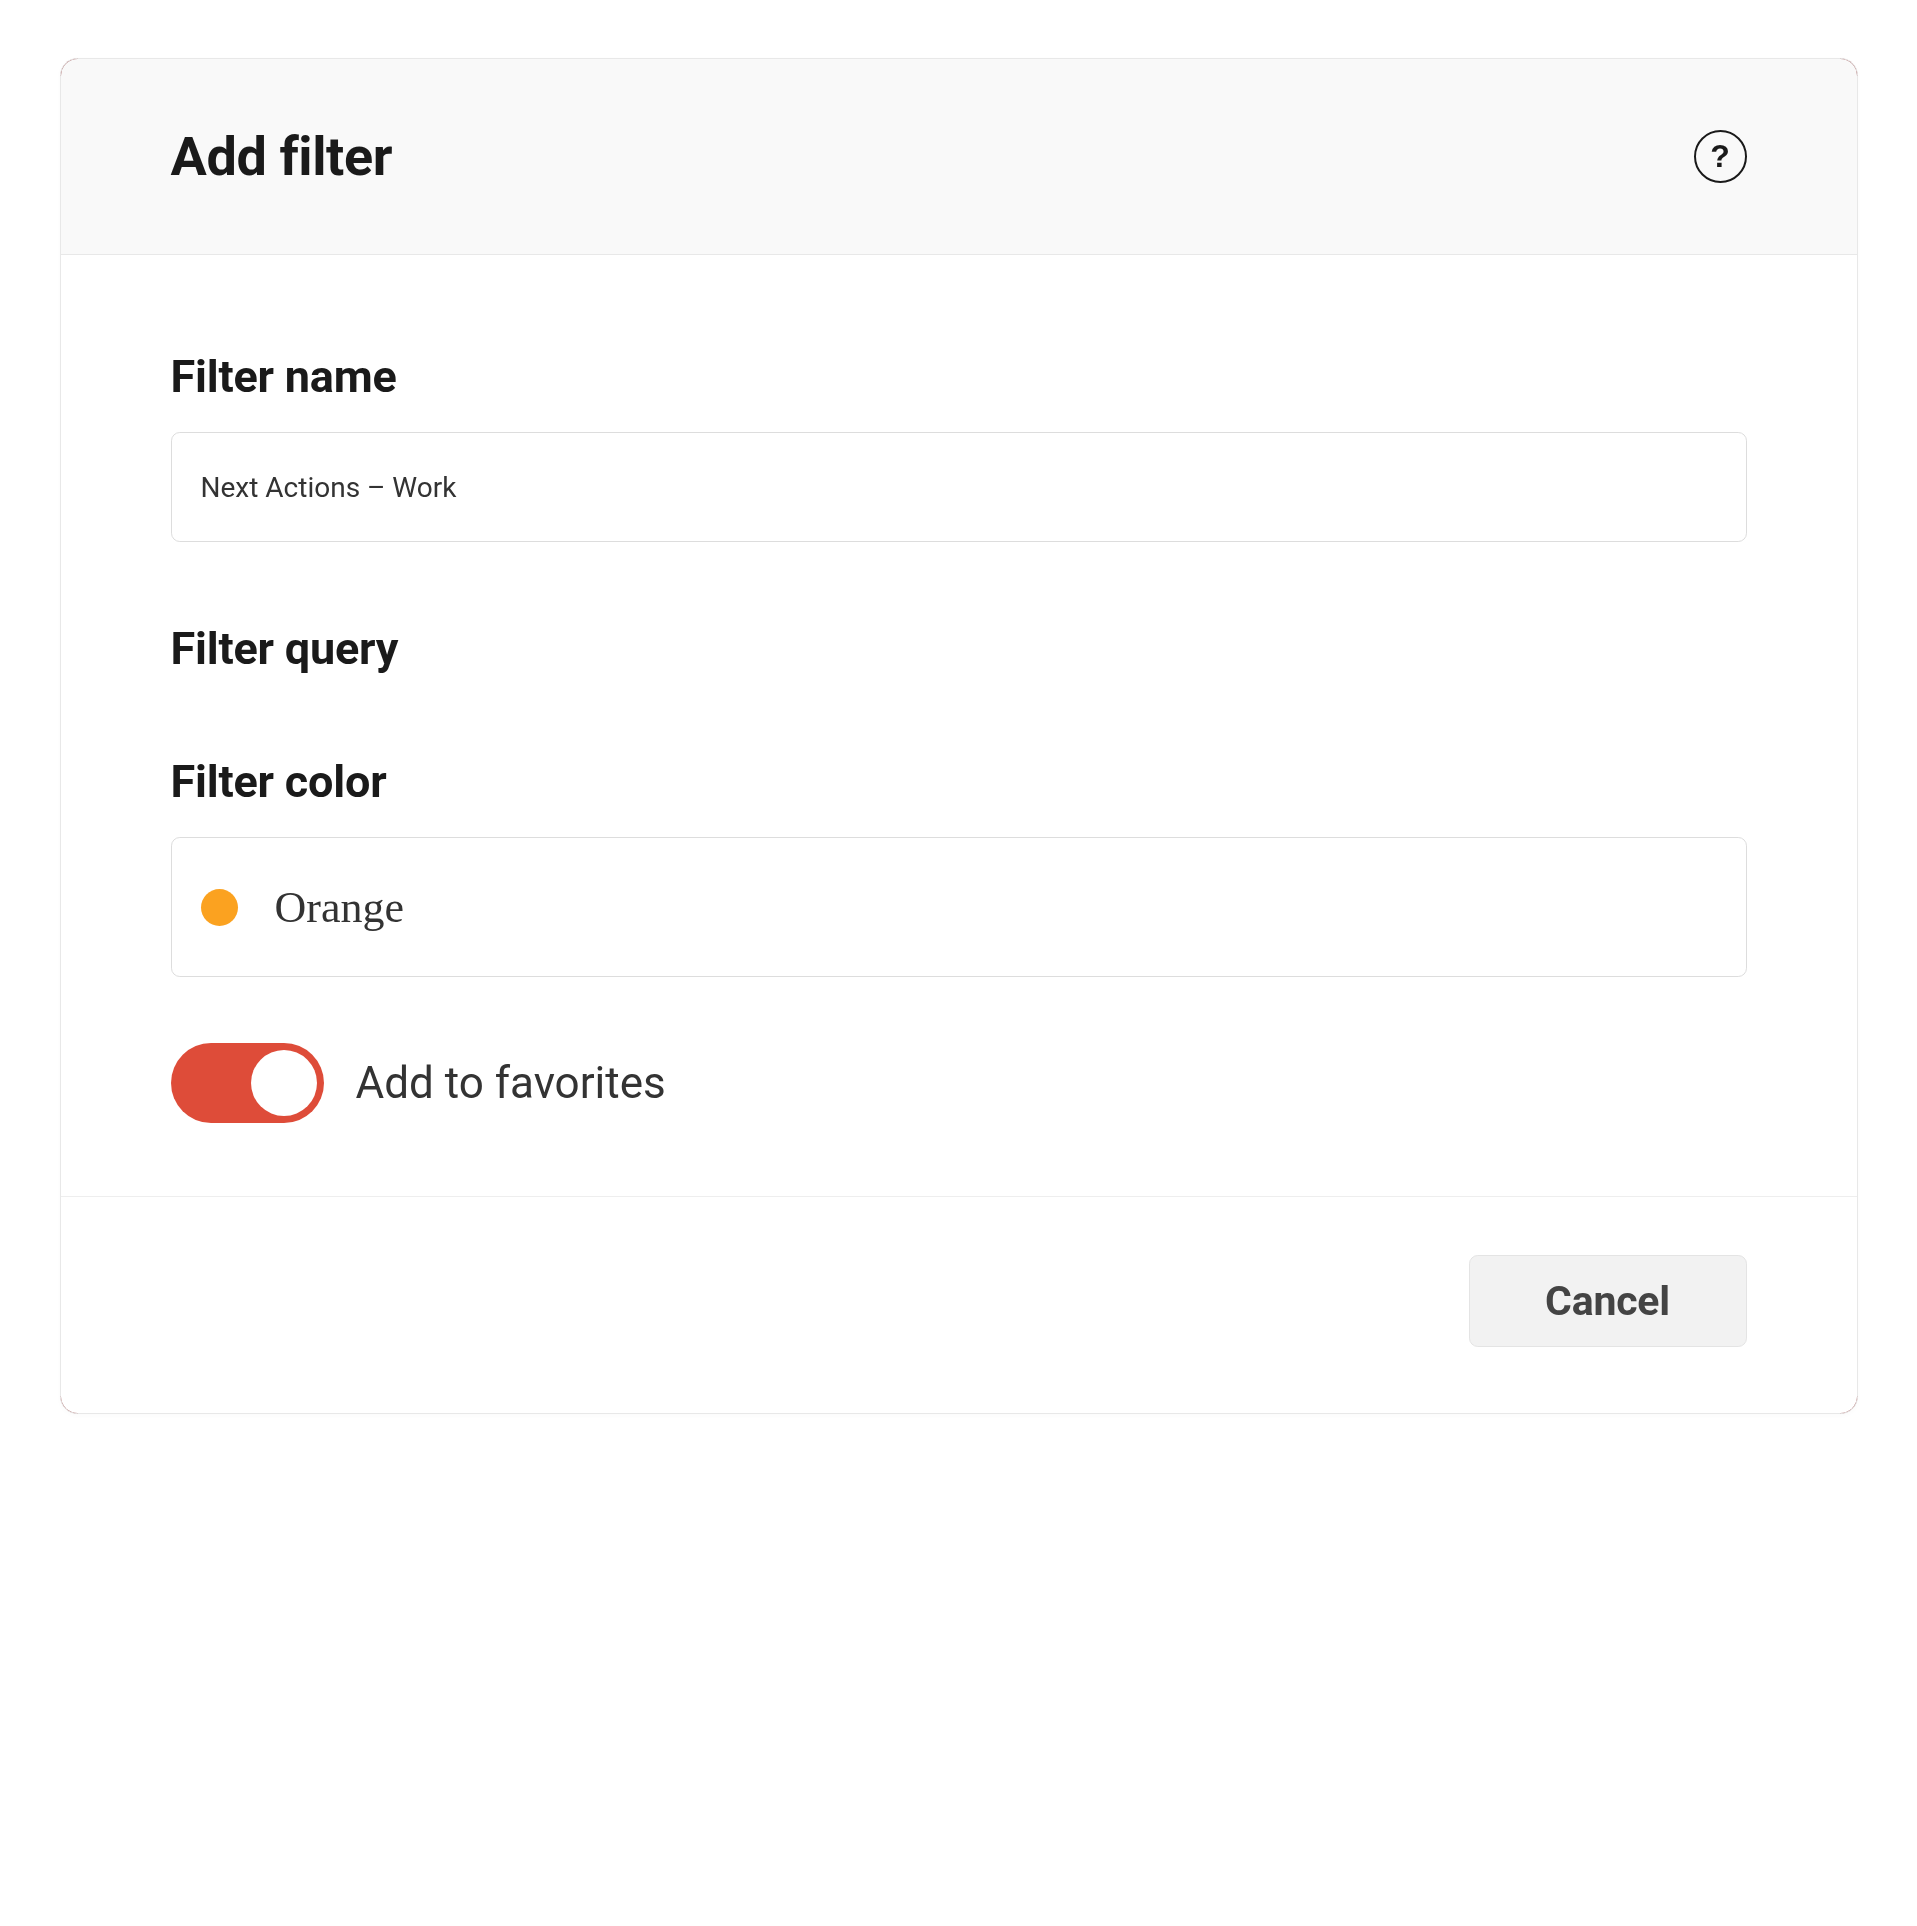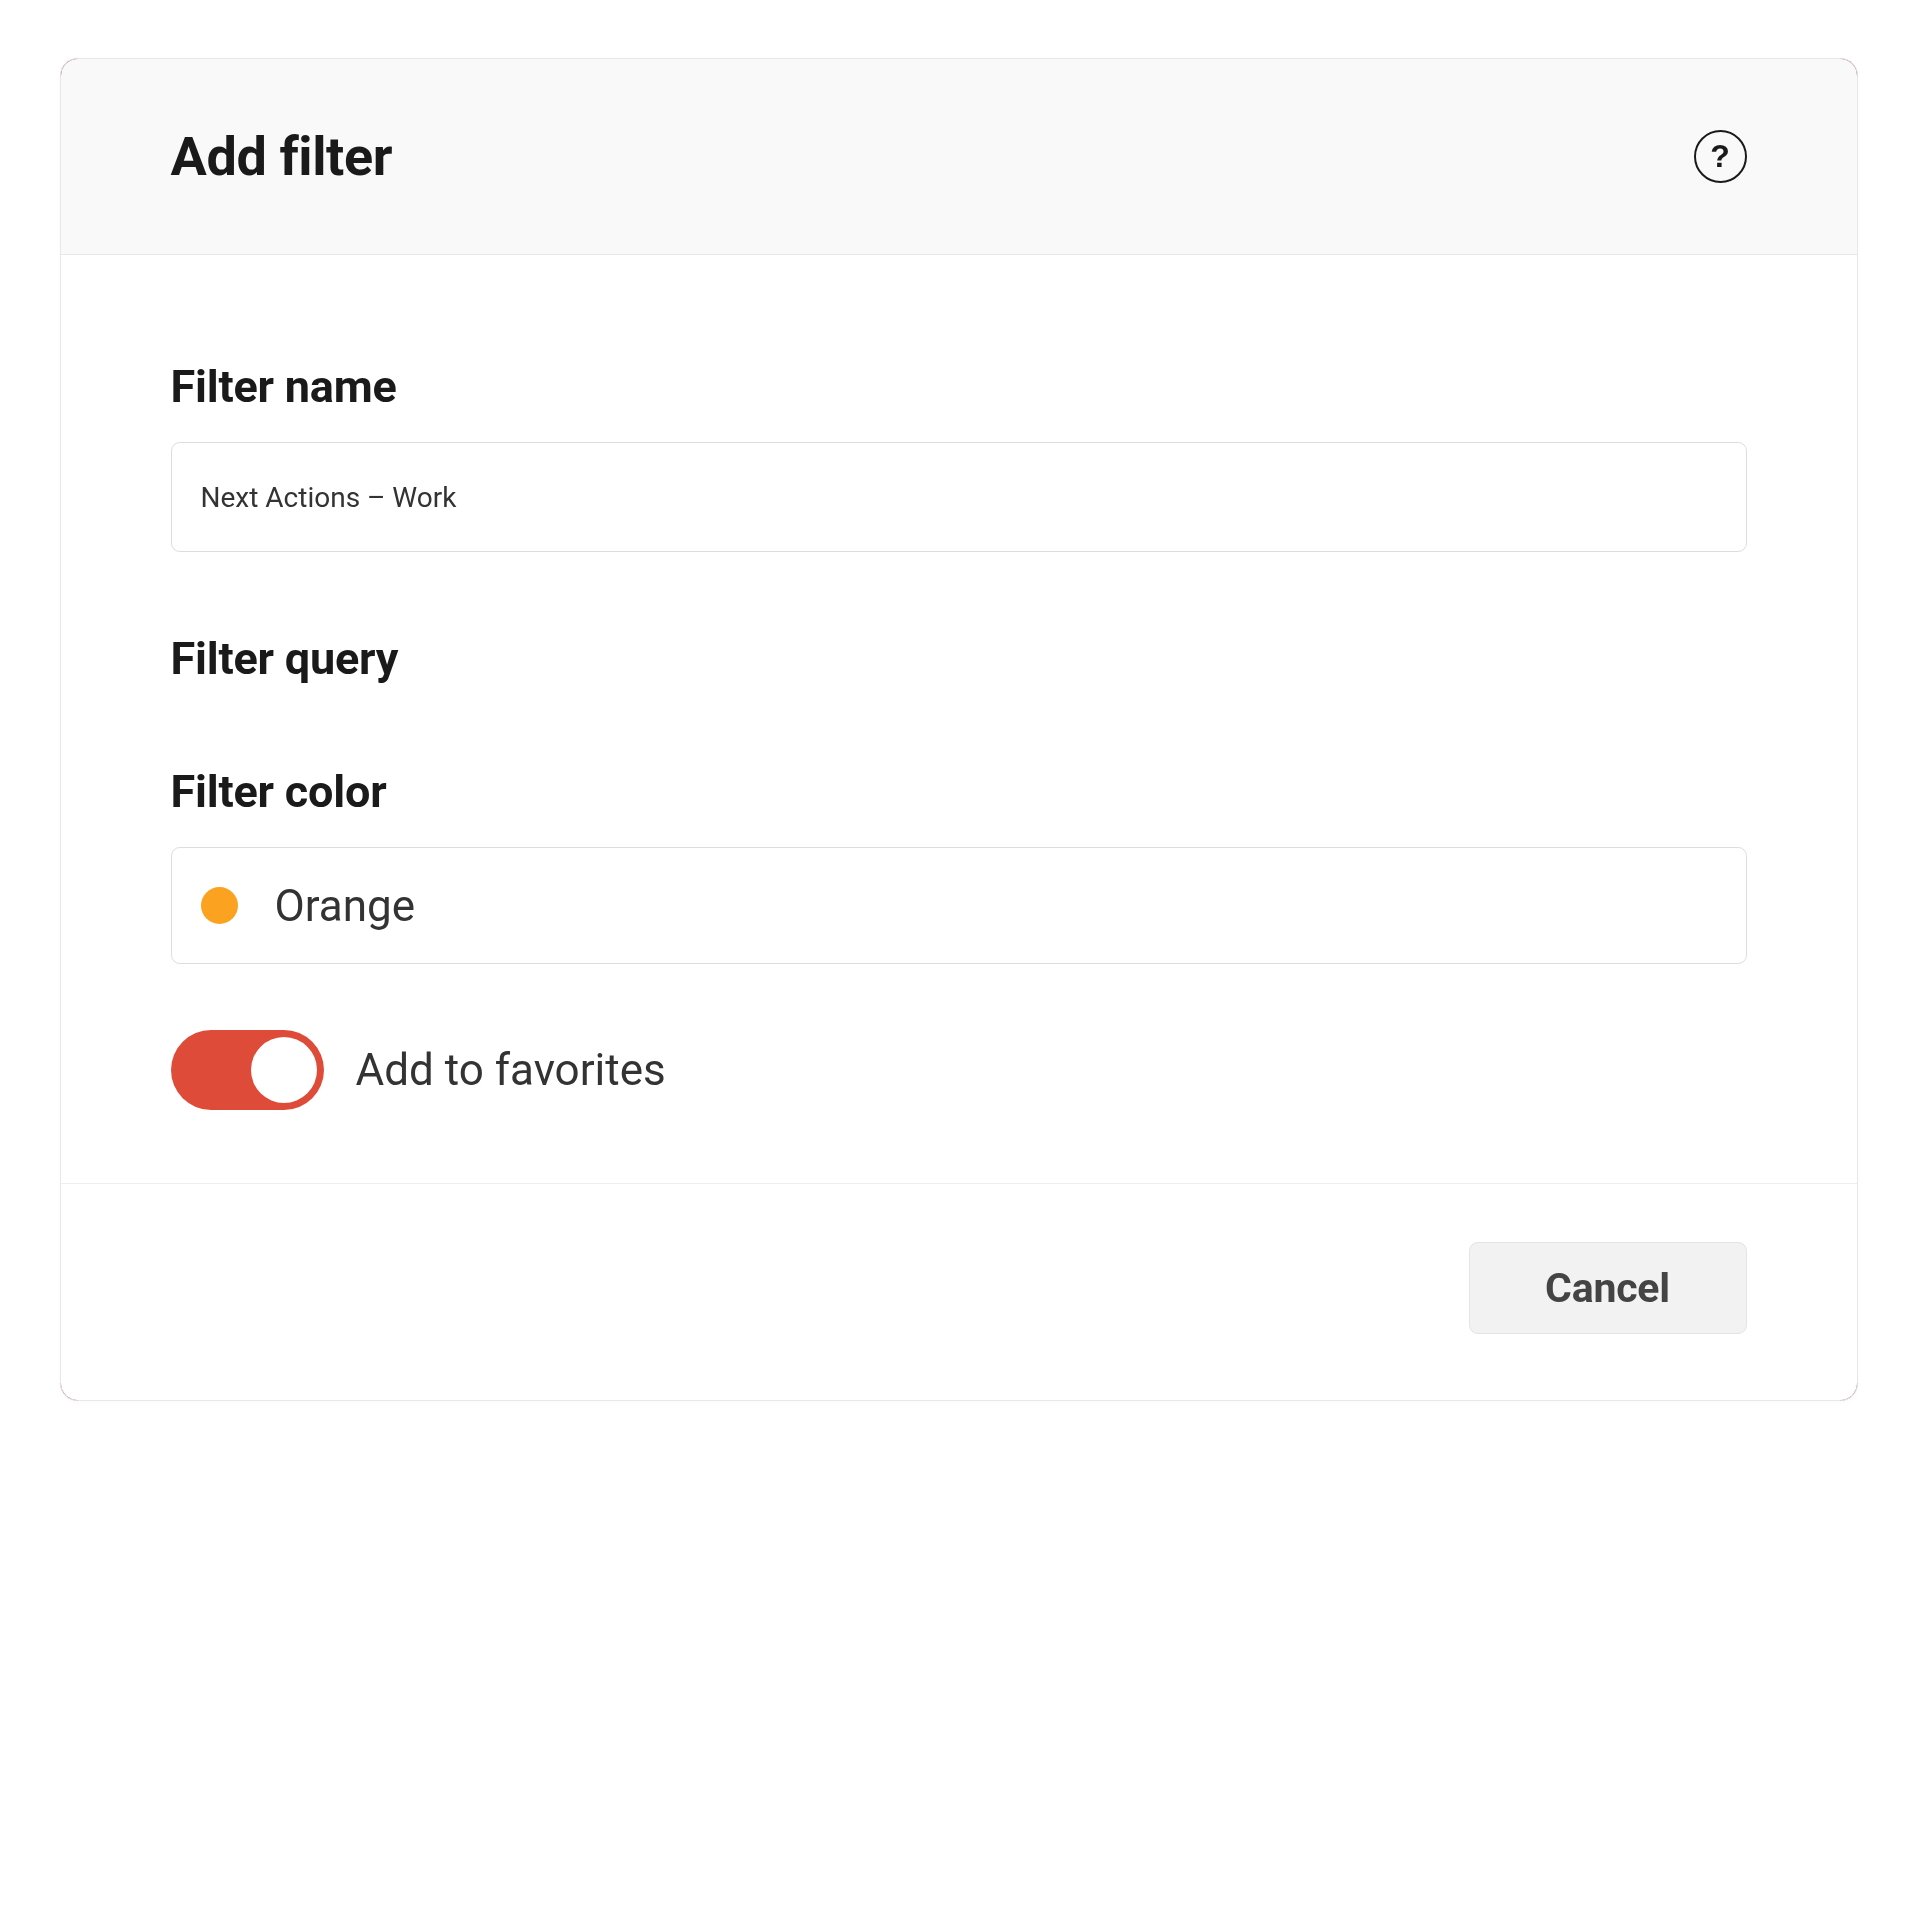--- a/index.html
+++ b/index.html
@@ -51,21 +51,20 @@
       color: #1a1a1a;
       cursor: pointer;
       background: transparent;
     }
     .dialog-body {
       padding: 95px 110px 73px 110px;
       background: #ffffff;
     }
     .form-group {
       margin-bottom: 80px;
-      margin-top: 10px;
     }
     .form-group.compact {
       margin-bottom: 66px;
     }
     .form-label {
       display: block;
       font-size: 45px;
       font-weight: 700;
       color: #1a1a1a;
       margin-bottom: 29px;
@@ -78,29 +77,30 @@
       font-size: 28px;
       font-family: inherit;
       color: #333333;
       background: #ffffff;
       border: 1.5px solid #dddddd;
       border-radius: 8.8px;
       outline: none;
     }
     .color-select {
       width: 100%;
-      height: 117px;
+      height: 140px;
       padding: 0 29px;
       background: #ffffff;
       border: 1.5px solid #dddddd;
       border-radius: 8.8px;
       display: flex;
       align-items: center;
       gap: 37px;
       cursor: pointer;
+      font-family: Liberation Serif, serif;
     }
     .color-swatch {
       width: 37px;
       height: 37px;
       border-radius: 50%;
       flex-shrink: 0;
     }
     .color-name {
       font-size: 44px;
       color: #333333;

